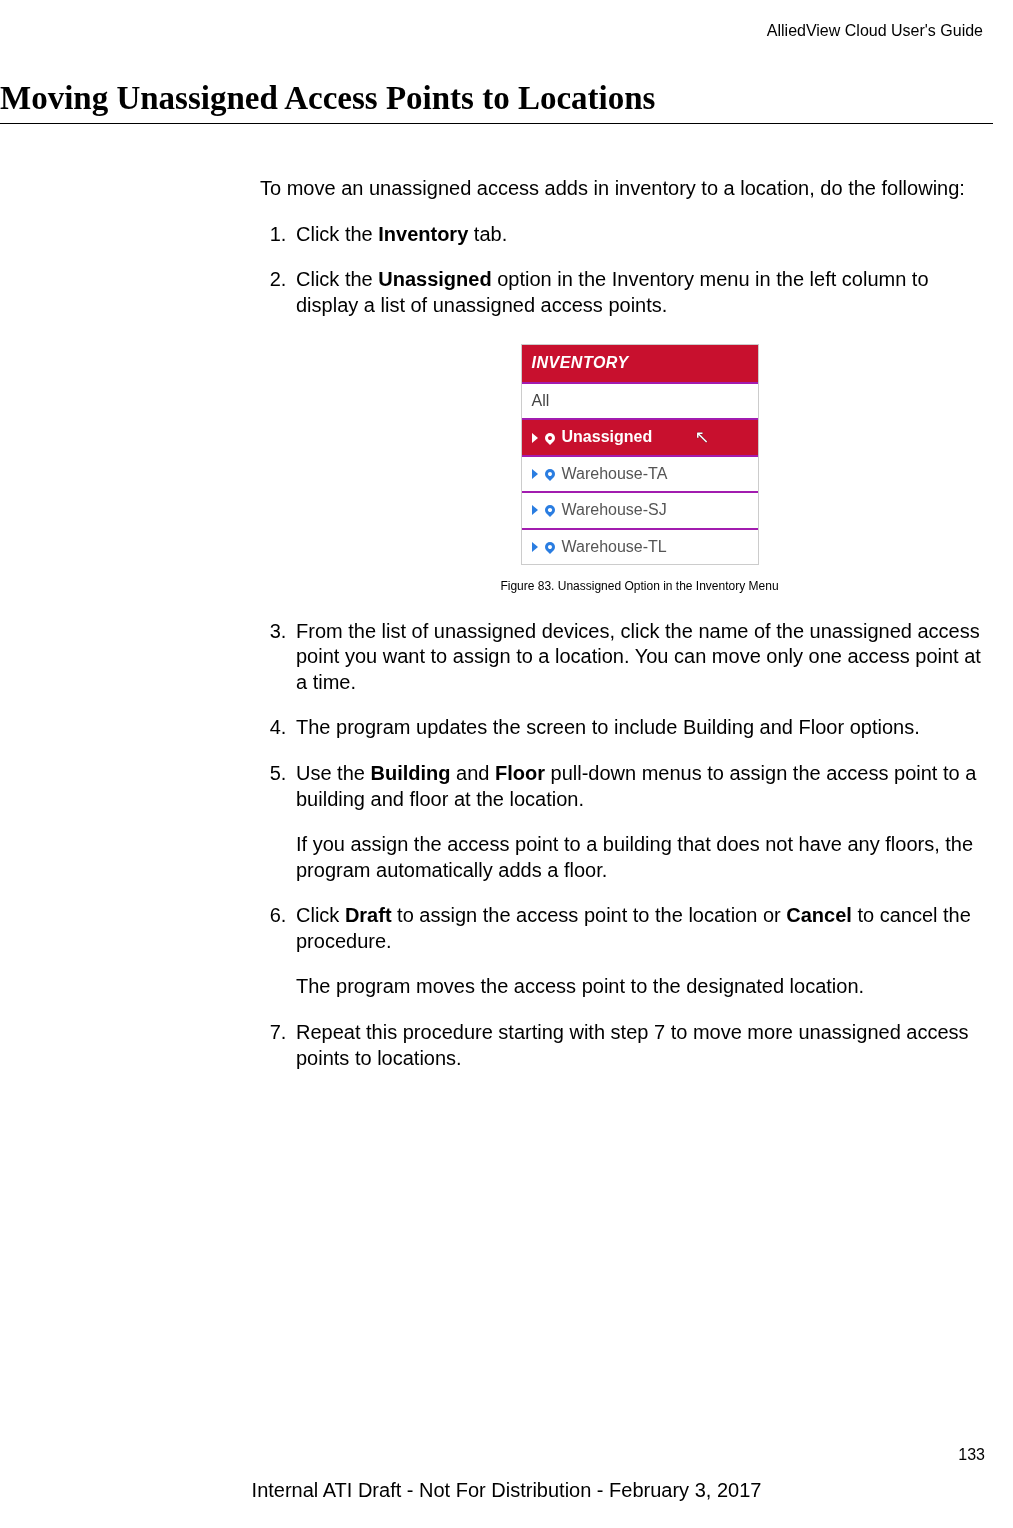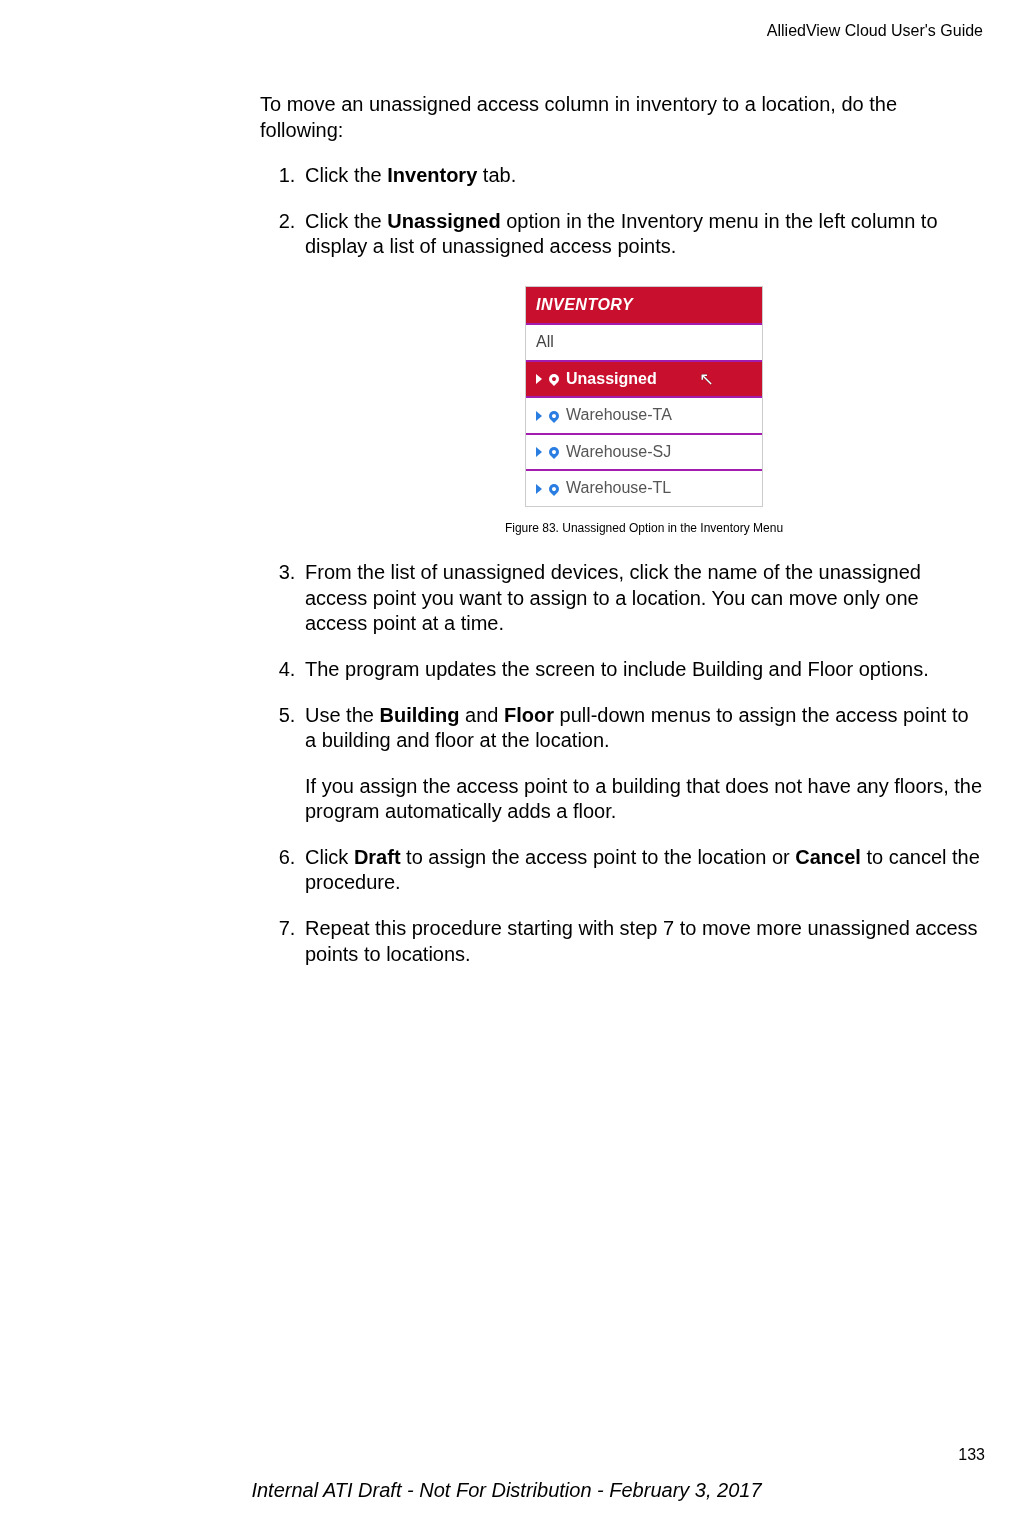--- a/index.html
+++ b/index.html
@@ -41,21 +41,20 @@
   }
   .intro { margin-top: 52px; }
   ol.steps {
     list-style: decimal;
     padding-left: 32px;
     margin: 0;
   }
   ol.steps > li {
     margin-top: 20px;
     padding-left: 4px;
-    margin-left: 9px;
   }
   ol.steps > li .sub {
     margin-top: 20px;
   }
   .bold { font-weight: bold; }
 
   
   .fig-wrap {
     margin: 26px auto 14px auto;
     display: flex;
@@ -137,33 +136,33 @@
     right: 28px;
     bottom: 64px;
     font-size: 16px;
   }
   .footer {
     position: absolute;
     left: 0; right: 0;
     bottom: 26px;
     text-align: center;
     font-size: 20px;
-    font-style: italic;
   }
 </style>
 </head>
 <body>
 
 <div class="page">
 
   <div class="header-right">AlliedView Cloud User's Guide</div>
 
+  <div class="h1">Moving Unassigned Access Points to Locations</div>
 
   <div class="body">
-    <p class="intro">To move an unassigned access column in inventory to a location, do the following:</p>
+    <p class="intro">To move an unassigned access adds in inventory to a location, do the following:</p>
 
     <ol class="steps">
       <li>
         <span>Click the </span><span class="bold">Inventory</span><span> tab.</span>
       </li>
 
       <li>
         <span>Click the </span><span class="bold">Unassigned</span><span> option in the Inventory menu in the left column to display a list of unassigned access points.</span>
 
         <div class="fig-wrap">
@@ -206,20 +205,21 @@
         <div class="sub">The program updates the screen to include Building and Floor options.</div>
       </li>
 
       <li>
         <span>Use the </span><span class="bold">Building</span><span> and </span><span class="bold">Floor</span><span> pull-down menus to assign the access point to a building and floor at the location.</span>
         <div class="sub">If you assign the access point to a building that does not have any floors, the program automatically adds a floor.</div>
       </li>
 
       <li>
         <span>Click </span><span class="bold">Draft</span><span> to assign the access point to the location or </span><span class="bold">Cancel</span><span> to cancel the procedure.</span>
+        <div class="sub">The program moves the access point to the designated location.</div>
       </li>
 
       <li>
         <span>Repeat this procedure starting with step 7 to move more unassigned access points to locations.</span>
       </li>
     </ol>
   </div>
 
   <div class="page-num">133</div>
   <div class="footer">Internal ATI Draft - Not For Distribution - February 3, 2017</div>

